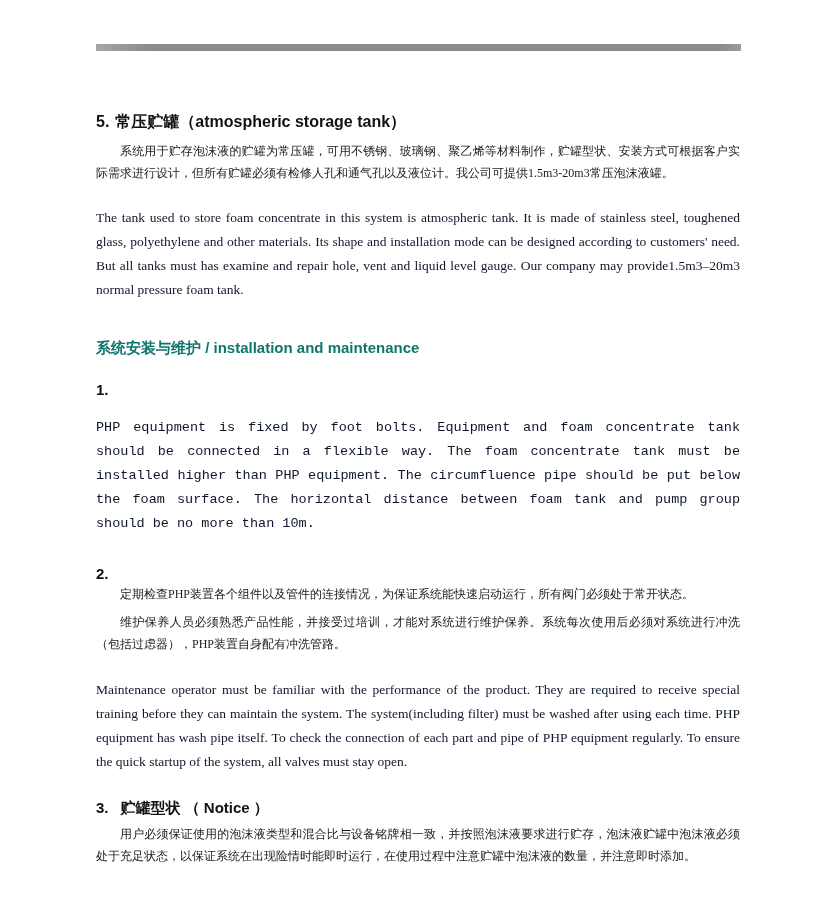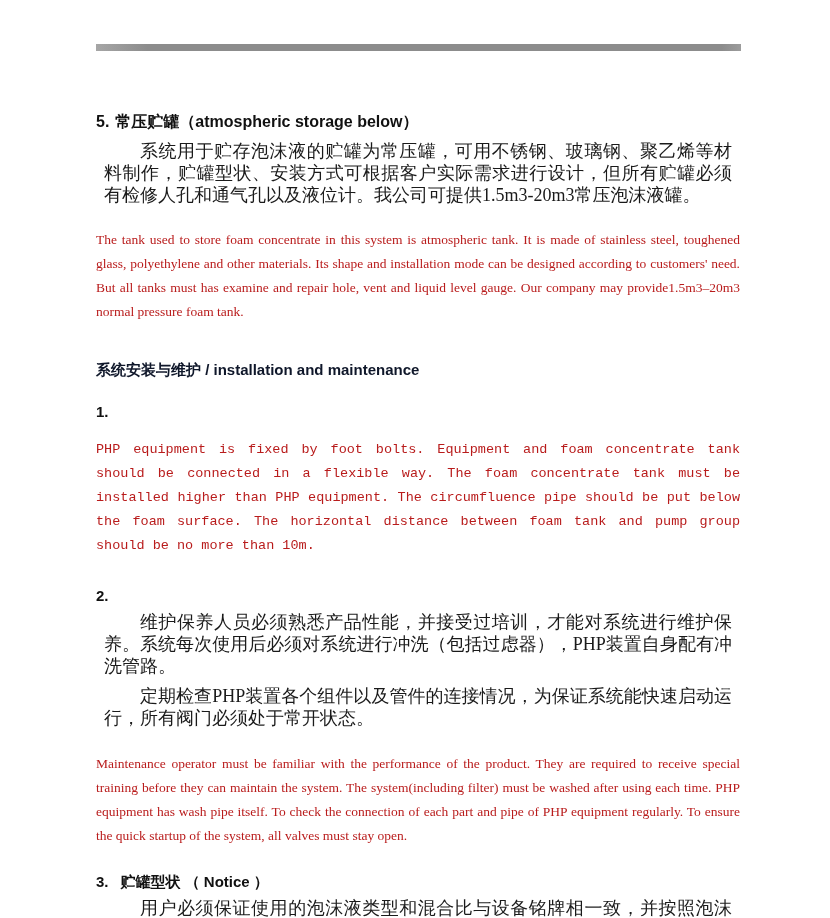--- a/index.html
+++ b/index.html
@@ -54,32 +54,32 @@
     font-family: "Liberation Sans", sans-serif;
     font-weight: bold;
     font-size: 15px;
     line-height: 19px;
     color: #111111;
     display: flex;
   }
   .h-sub .num { margin-right: 12px; }
   
   .zh {
-    font-size: 18px;
+    font-size: 12px;
     line-height: 22px;
     text-align: justify;
     text-indent: 2em;
     color: #1a1a1a;
-    margin: 8px;
+    margin: 0;
   }
   .en {
     font-size: 13.5px;
     line-height: 24px;
     text-align: justify;
-    color: #b91c1c;
+    color: #0f172a;
     margin: 0;
   }
   
   .mt-zh1   { margin-top: 8px; }
   .mt-en1   { margin-top: 22px; }
   .mt-sub1  { margin-top: 23px; }
   .mt-zhs1  { margin-top: 6px; }
   .mt-ens1  { margin-top: 17px; font-family: Liberation Mono, monospace; }
   .mt-sub2  { margin-top: 28px; }
   .mt-zhs2  { margin-top: 6px; }
@@ -90,37 +90,37 @@
 </head>
 <body>
 
 <div class="page">
   <div class="content">
 
     <div class="top-rule"></div>
 
     <div class="h-main">
       <span class="num">5.</span>
-      <span>常压贮罐（atmospheric storage below）</span>
+      <span>常压贮罐（atmospheric storage tank）</span>
     </div>
     <p class="zh mt-zh1">系统用于贮存泡沫液的贮罐为常压罐，可用不锈钢、玻璃钢、聚乙烯等材料制作，贮罐型状、安装方式可根据客户实际需求进行设计，但所有贮罐必须有检修人孔和通气孔以及液位计。我公司可提供1.5m3-20m3常压泡沫液罐。</p>
     <p class="en mt-en1">The tank used to store foam concentrate in this system is atmospheric tank. It is made of stainless steel, toughened glass, polyethylene and other materials. Its shape and installation mode can be designed according to customers' need. But all tanks must has examine and repair hole, vent and liquid level gauge. Our company may provide1.5m3–20m3 normal pressure foam tank.</p>
 
-    <div class="h-blue" style="color:#0f172a">系统安装与维护 / installation and maintenance</div>
+    <div class="h-blue" style="color:#0f766e">系统安装与维护 / installation and maintenance</div>
 
     <div class="h-sub mt-sub1">
       <span class="num">1.</span>
     </div>
     <p class="en mt-ens1">PHP equipment is fixed by foot bolts. Equipment and foam concentrate tank should be connected in a flexible way. The foam concentrate tank must be installed higher than PHP equipment. The circumfluence pipe should be put below the foam surface. The horizontal distance between foam tank and pump group should be no more than 10m.</p>
 
     <div class="h-sub mt-sub2">
       <span class="num">2.</span>
     </div>
+    <p class="zh">定期检查PHP装置各个组件以及管件的连接情况，为保证系统能快速启动运行，所有阀门必须处于常开状态。</p>
     <p class="zh mt-zhs2">维护保养人员必须熟悉产品性能，并接受过培训，才能对系统进行维护保养。系统每次使用后必须对系统进行冲洗（包括过虑器），PHP装置自身配有冲洗管路。</p>
-    <p class="zh">定期检查PHP装置各个组件以及管件的连接情况，为保证系统能快速启动运行，所有阀门必须处于常开状态。</p>
     <p class="en mt-ens2">Maintenance operator must be familiar with the performance of the product. They are required to receive special training before they can maintain the system. The system(including filter) must be washed after using each time. PHP equipment has wash pipe itself. To check the connection of each part and pipe of PHP equipment regularly. To ensure the quick startup of the system, all valves must stay open.</p>
 
     <div class="h-sub mt-sub3">
       <span class="num">3.</span>
       <span>贮罐型状 （ Notice ）</span>
     </div>
     <p class="zh mt-zhs3">用户必须保证使用的泡沫液类型和混合比与设备铭牌相一致，并按照泡沫液要求进行贮存，泡沫液贮罐中泡沫液必须处于充足状态，以保证系统在出现险情时能即时运行，在使用过程中注意贮罐中泡沫液的数量，并注意即时添加。</p>
 
   </div>
 </div>

